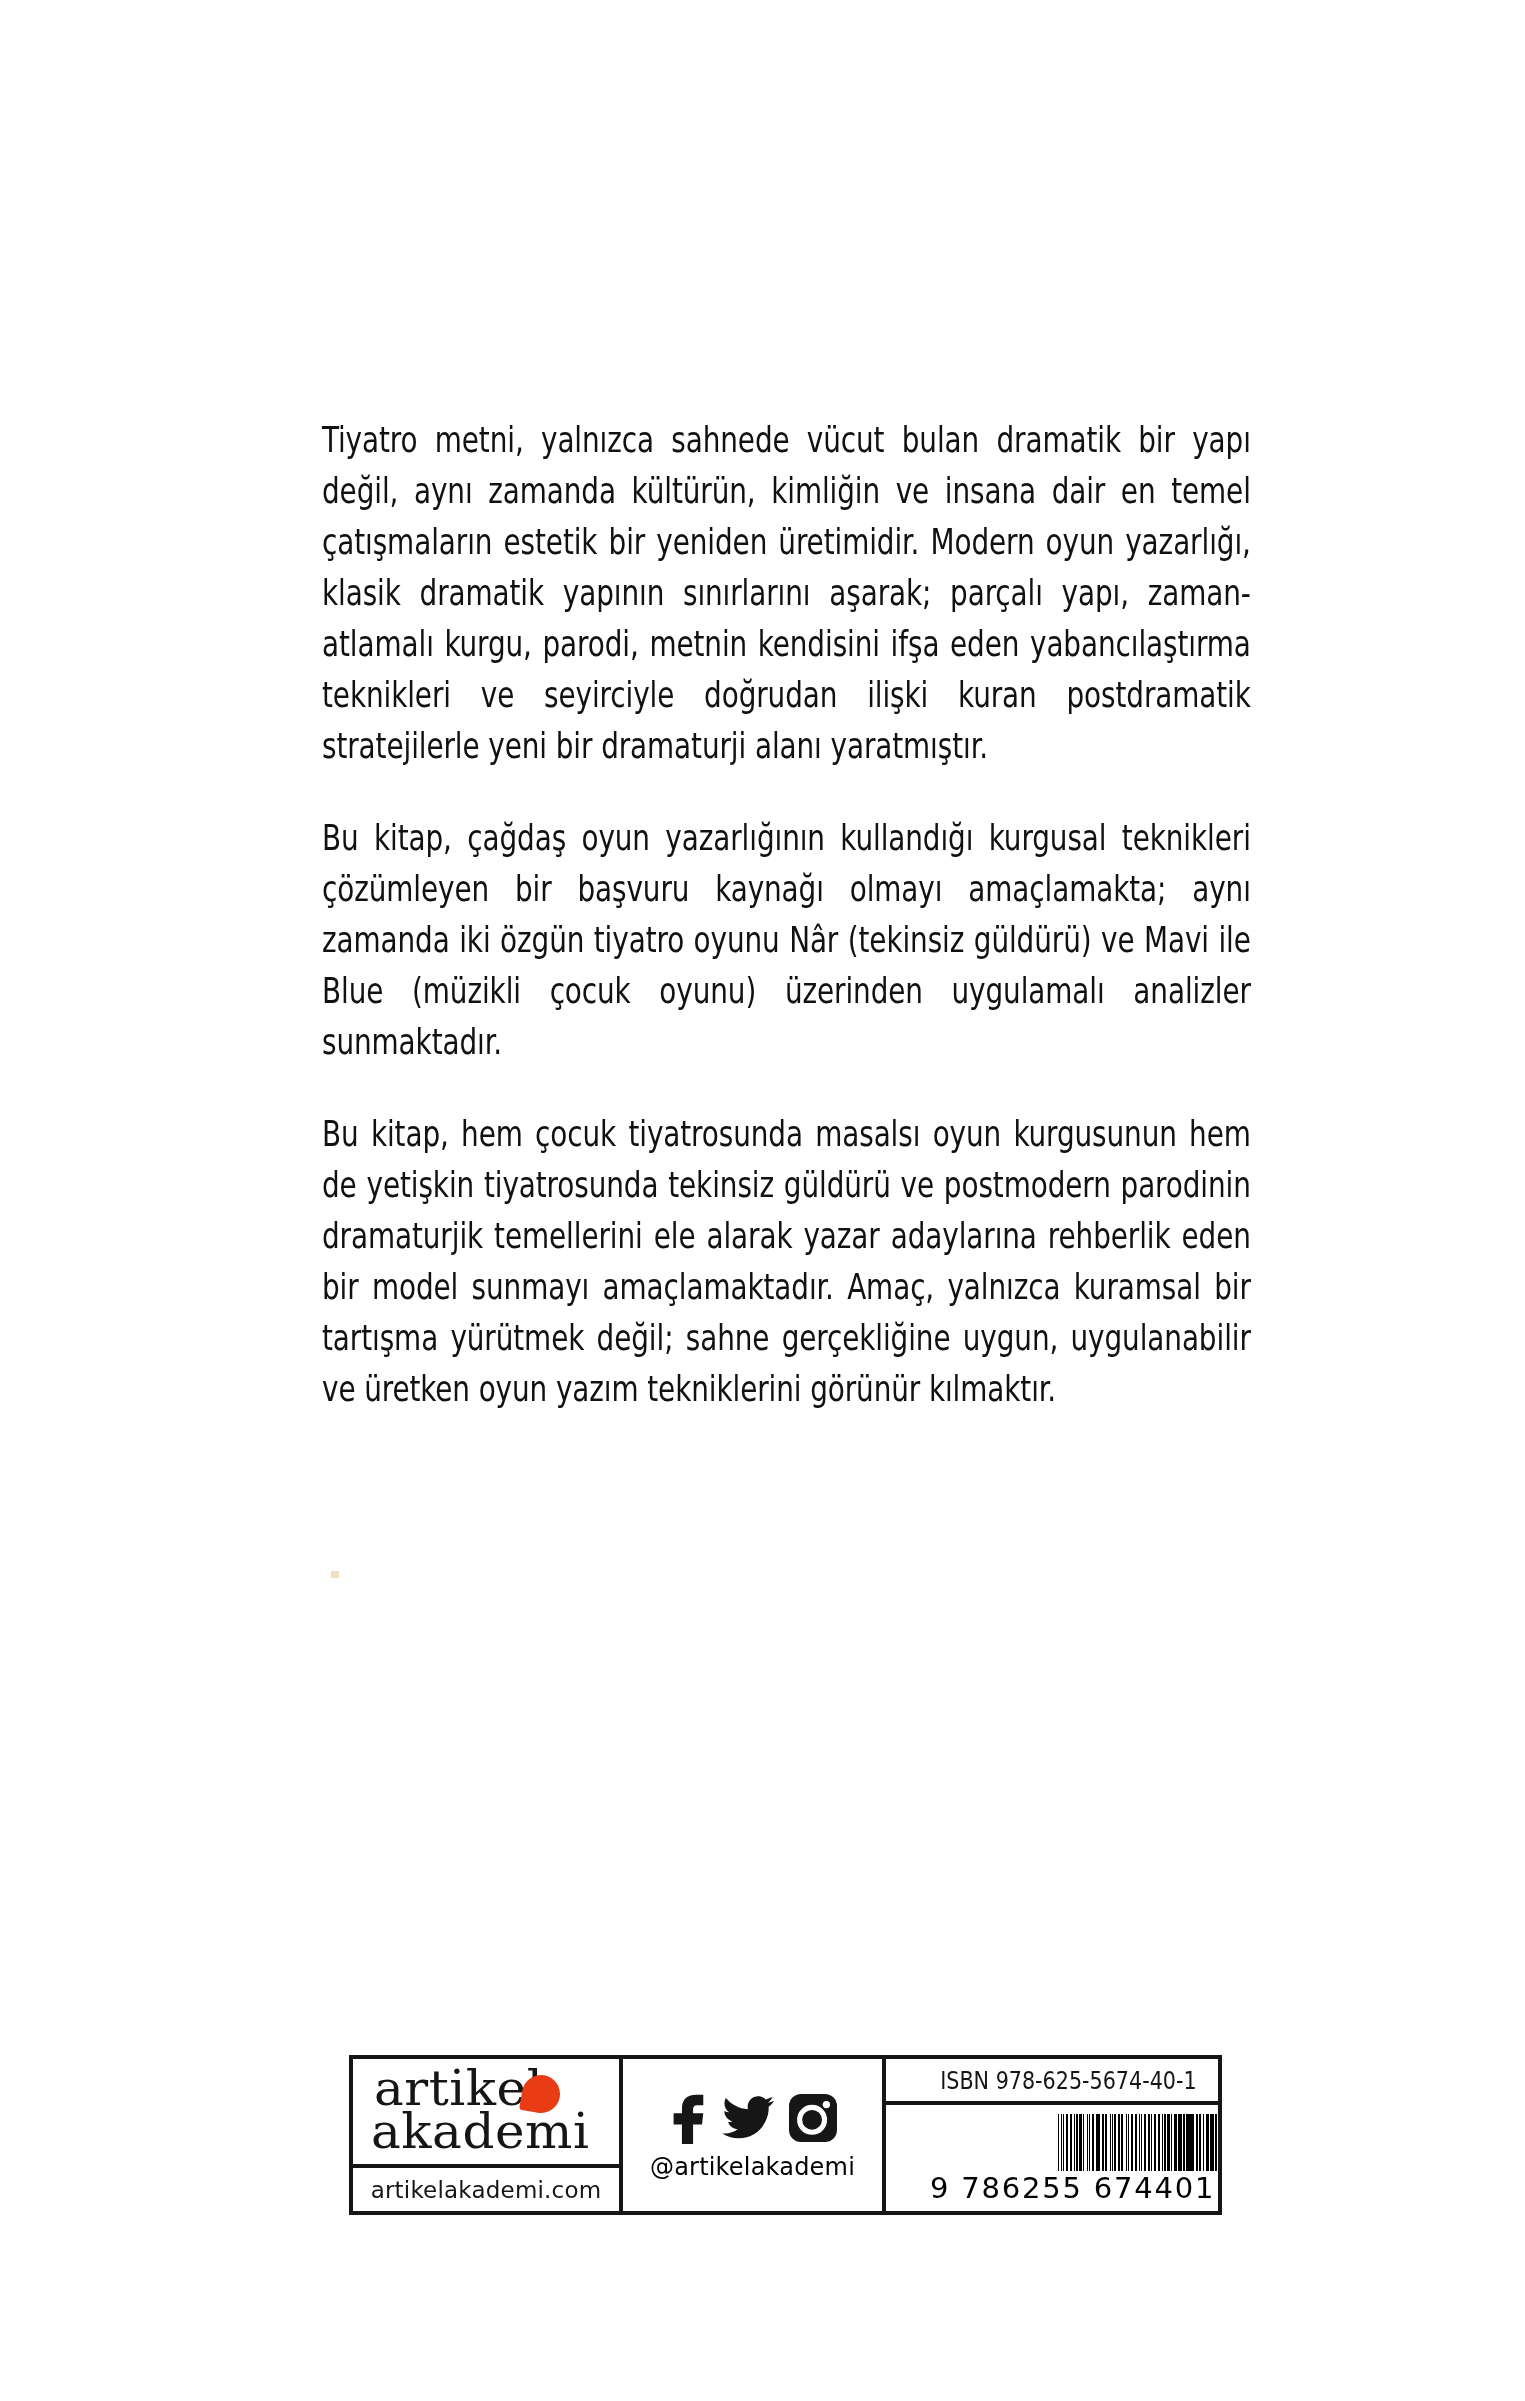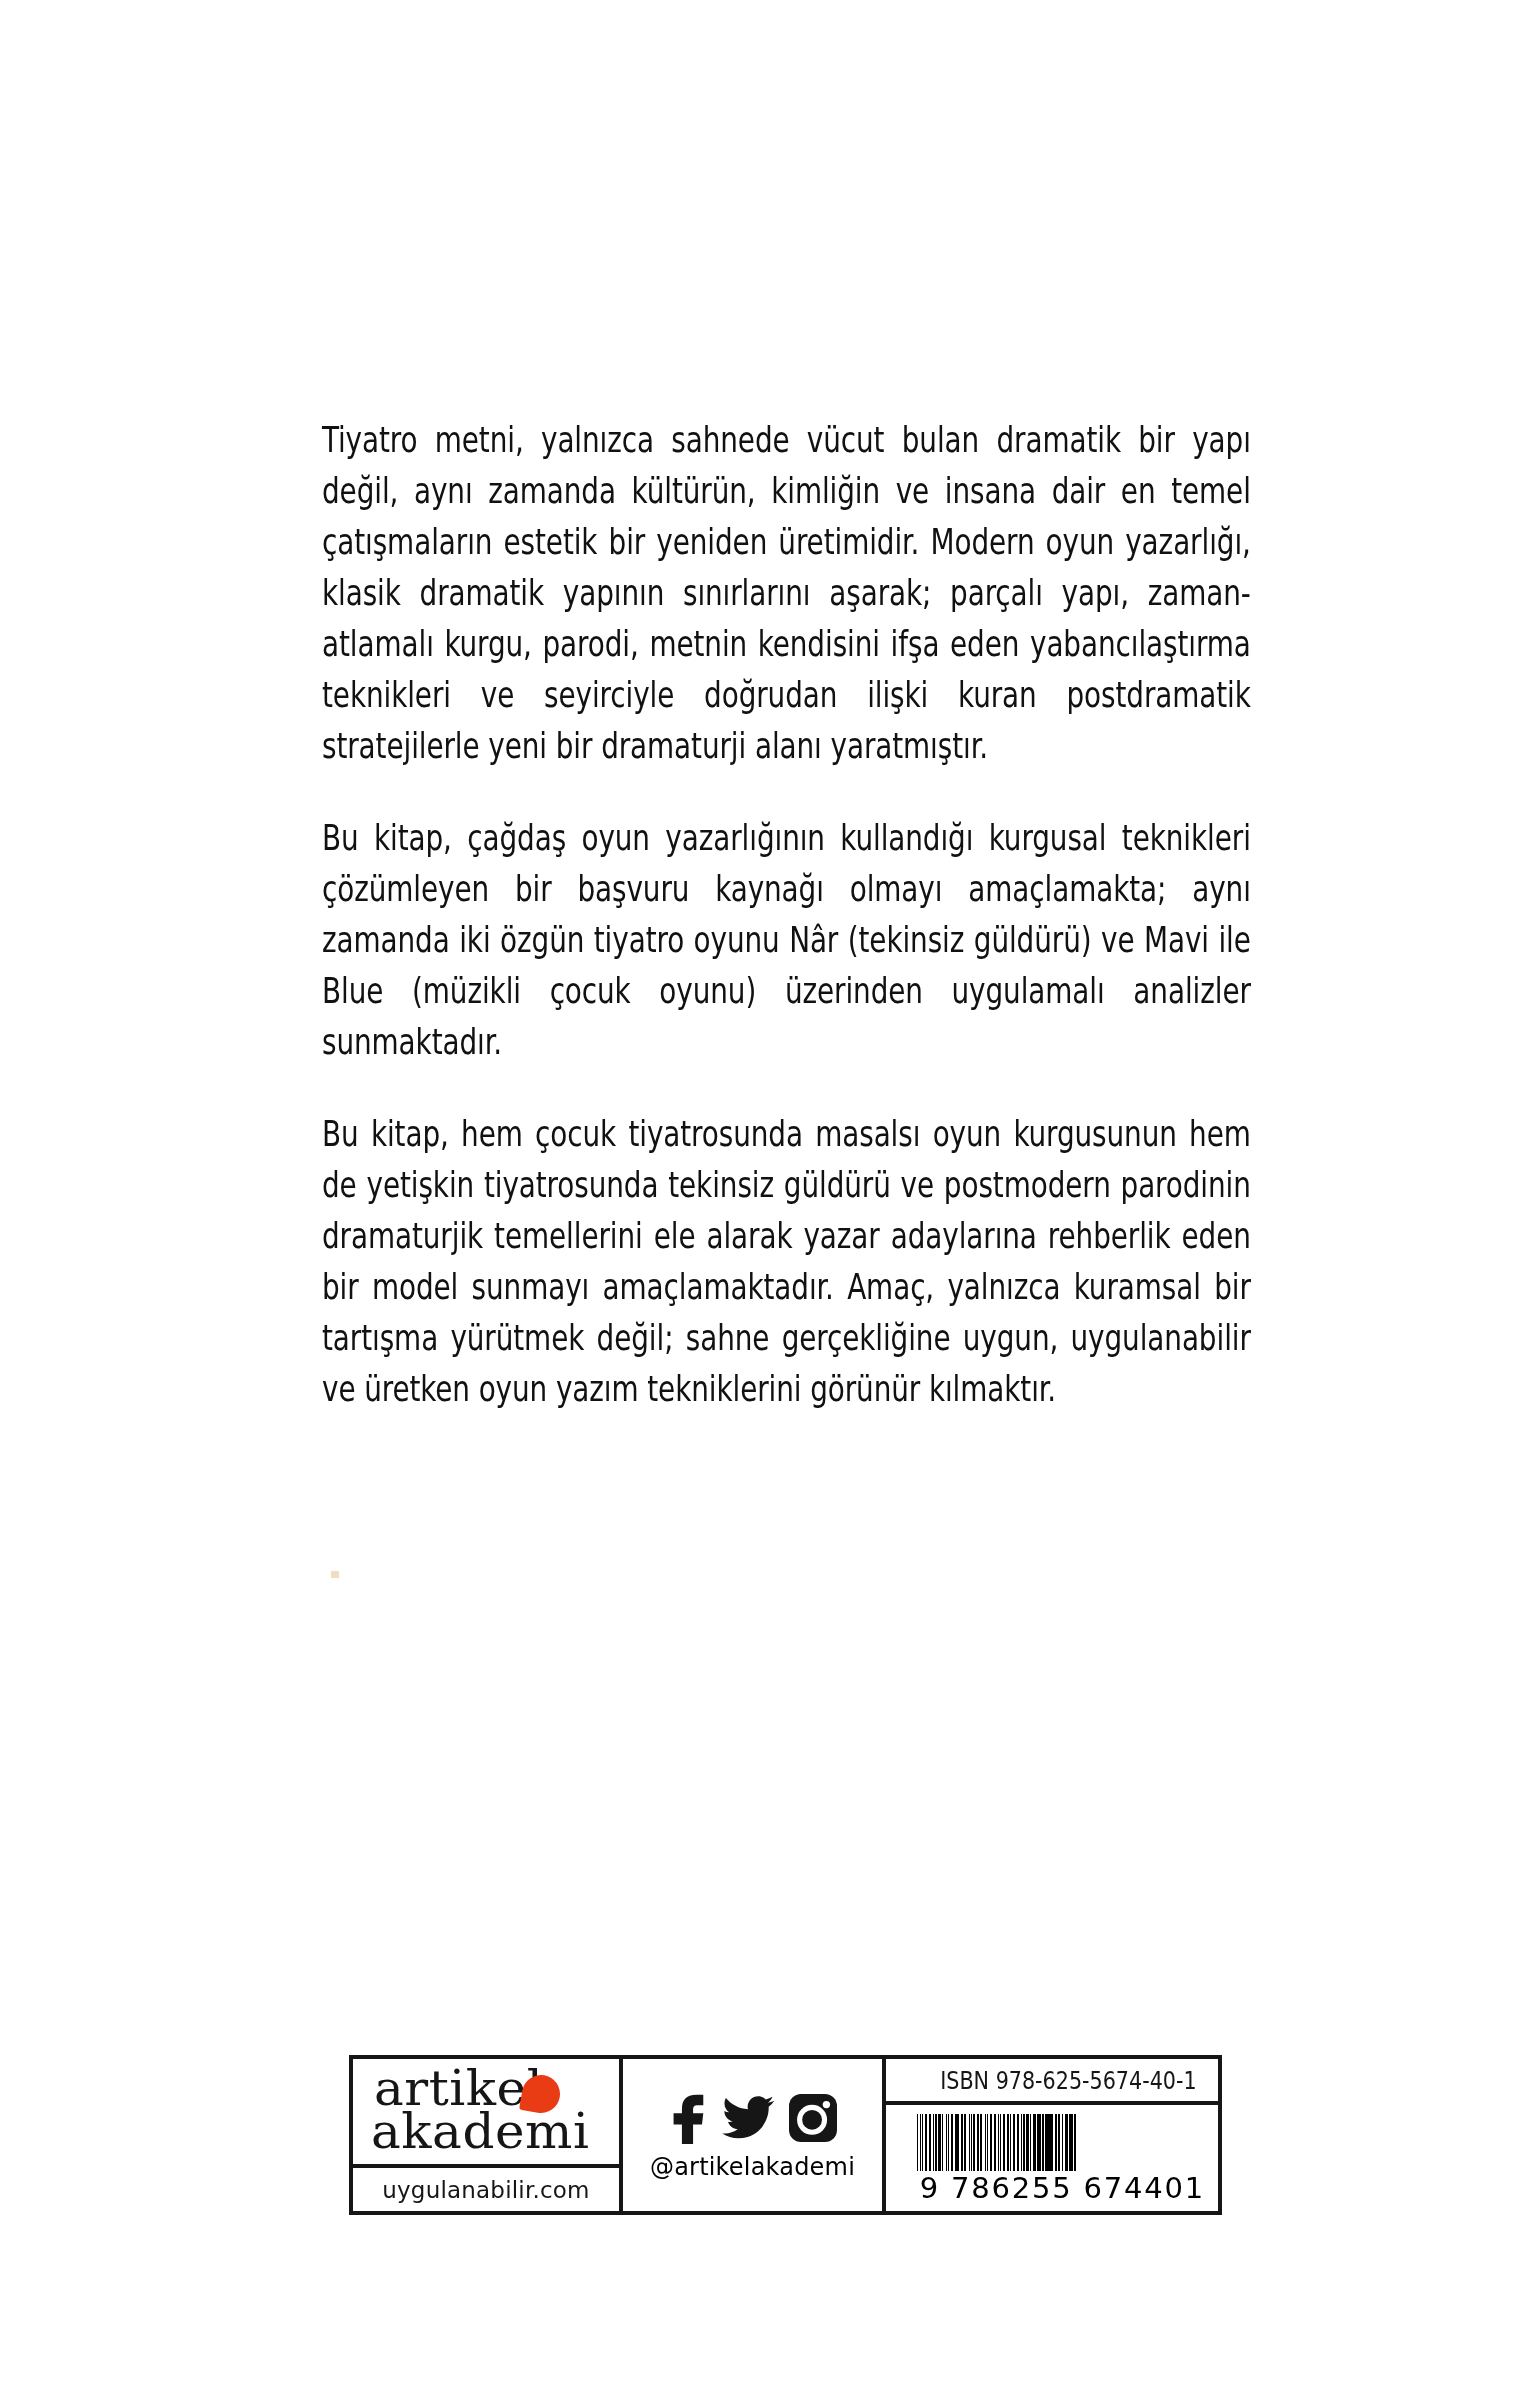--- a/index.html
+++ b/index.html
@@ -167,21 +167,21 @@
     font-family: "DejaVu Sans Condensed", "Liberation Sans Narrow", "Liberation Sans", sans-serif;
     font-size: 25px;
     color: #161616;
     letter-spacing: 0px;
     transform: scaleX(0.92);
   }
   .barcode-area {
     flex: 1 1 auto;
     display: flex;
     flex-direction: column;
-    align-items: flex-start;
+    align-items: flex-end;
     justify-content: flex-start;
     padding-top: 9.2px;
     padding-left: 31px;
   }
   .barcode-bars {
     height: 65px;
     display: flex;
     align-items: flex-end;
     gap: 0px;
   }
@@ -217,21 +217,21 @@
 
   <div class="cell-logo">
     <div class="logo-area">
       <div class="logo-stack">
         <span class="logo-line top">artikel</span>
         <span class="logo-dot"></span>
         <span class="logo-line bottom">akademi</span>
       </div>
     </div>
     <div class="site-area">
-      <span class="site-text">uygulanabilir.com</span>
+      <span class="site-text">artikelakademi.com</span>
     </div>
   </div>
 
   <div class="cell-social">
     <div class="social-icons">
       <span>
         <svg width="39" height="52" viewBox="0 0 42 56">
           <path fill="#161616" d="M31 3c-6 0-10 1.6-12.6 4.4C15.8 10.2 15 14 15 19v4H6v12h9v21h12V35h9.6l1.4-12H27v-3.6c0-2 .3-3.2 1-3.9.8-.8 2.2-1.1 4.3-1.1H38V3c-1.6-.1-3.8-.1-7 0z"></path>
         </svg>
       </span>

